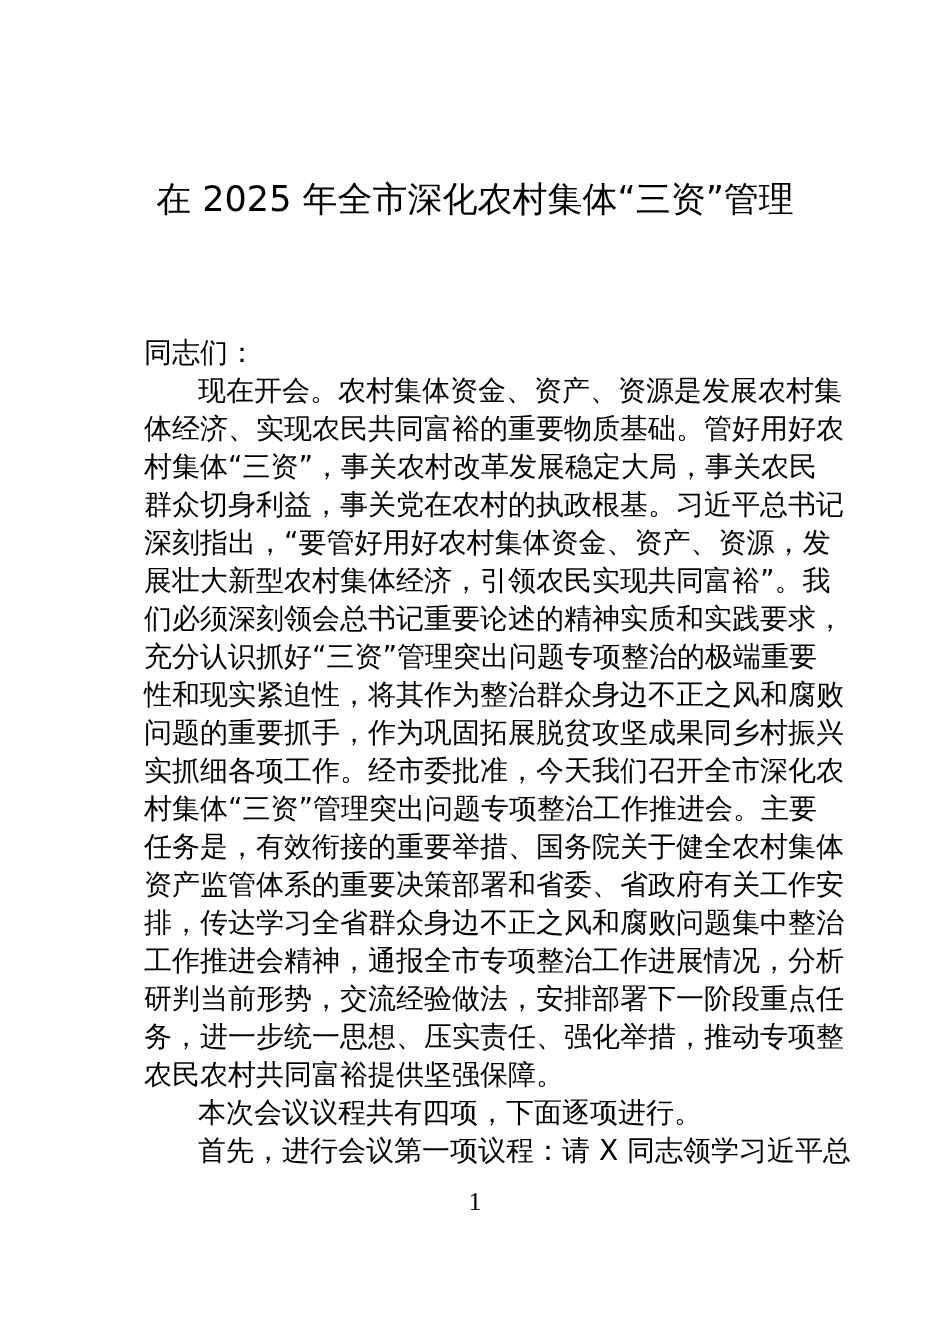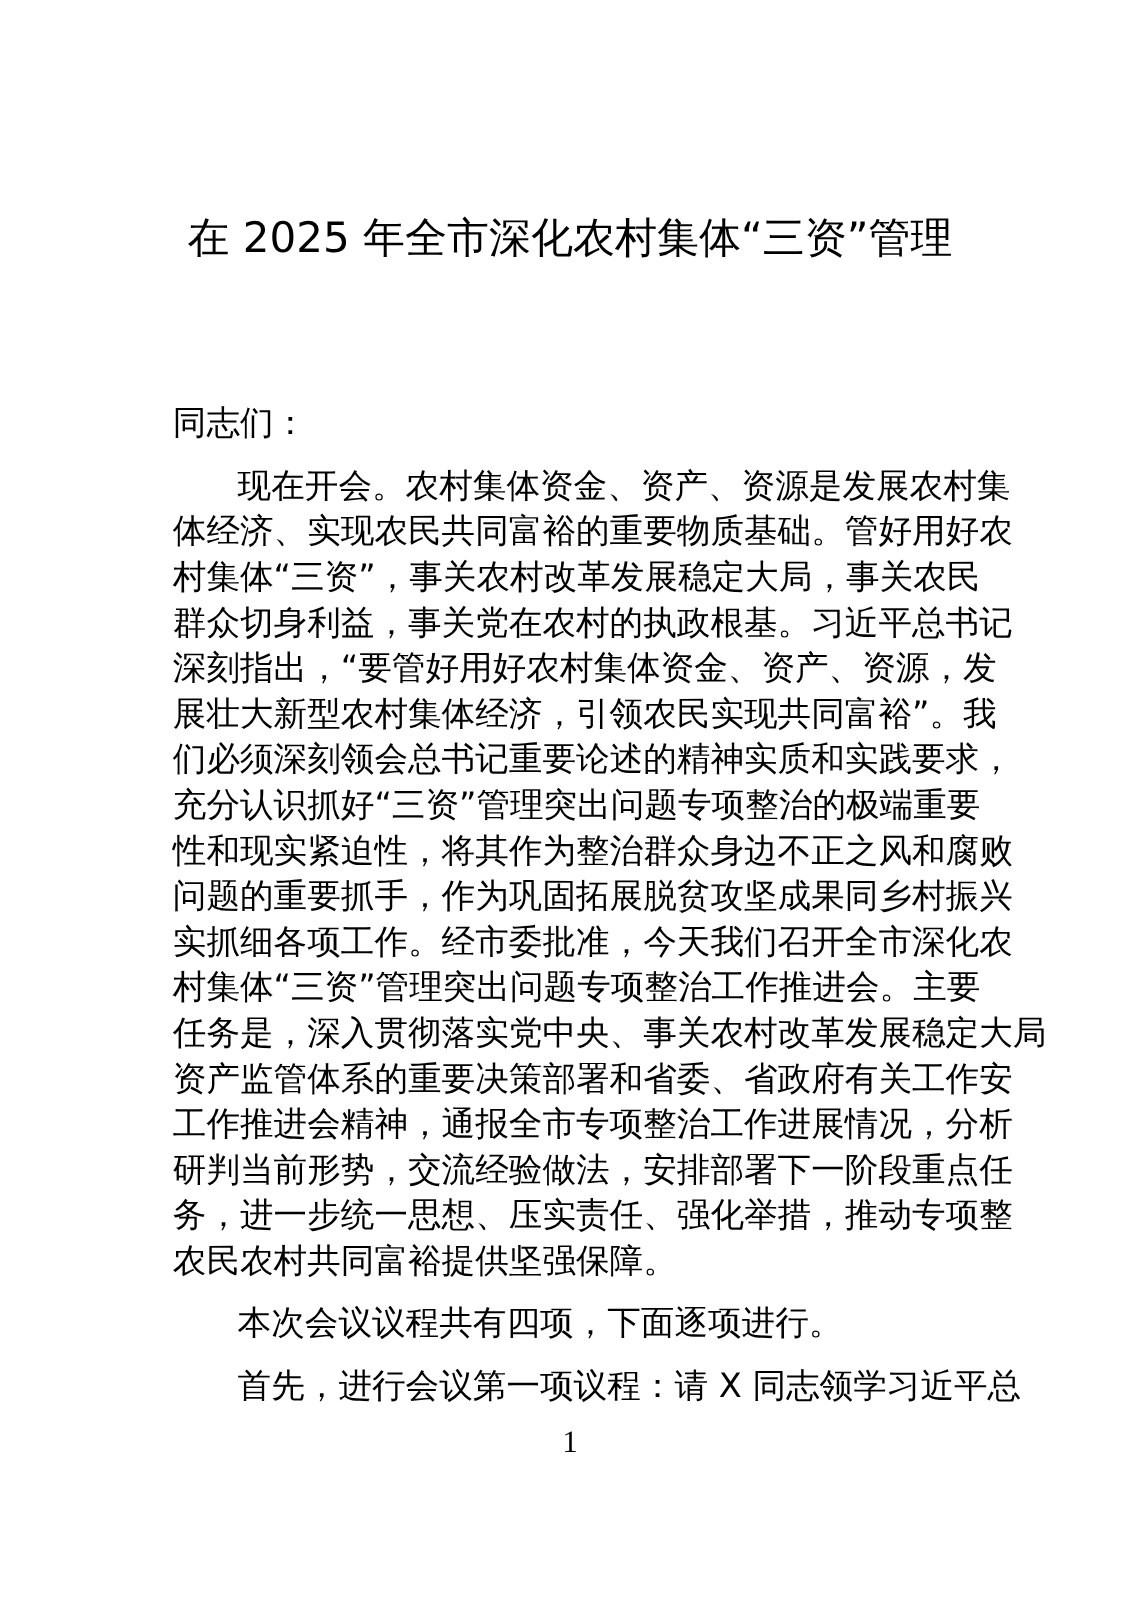--- a/index.html
+++ b/index.html
@@ -47,21 +47,20 @@
       white-space: nowrap;
       height: 38px;
       text-align: justify;
       text-align-last: justify;
     }
     .body-text .line.last {
       text-align-last: left;
     }
     .body-text .line.indent {
       padding-left: 54px;
-      margin-top: 14px;
     }
     .page-number {
       position: absolute;
       left: 0;
       width: 950px;
       top: 1186px;
       text-align: center;
       font-family: "Liberation Serif", "DejaVu Serif", serif;
       font-size: 26px;
       line-height: 32px;
@@ -85,22 +84,23 @@
       <span class="line">村集体“三资”，事关农村改革发展稳定大局，事关农民</span>
       <span class="line">群众切身利益，事关党在农村的执政根基。习近平总书记</span>
       <span class="line">深刻指出，“要管好用好农村集体资金、资产、资源，发</span>
       <span class="line">展壮大新型农村集体经济，引领农民实现共同富裕”。我</span>
       <span class="line">们必须深刻领会总书记重要论述的精神实质和实践要求，</span>
       <span class="line">充分认识抓好“三资”管理突出问题专项整治的极端重要</span>
       <span class="line">性和现实紧迫性，将其作为整治群众身边不正之风和腐败</span>
       <span class="line">问题的重要抓手，作为巩固拓展脱贫攻坚成果同乡村振兴</span>
       <span class="line">实抓细各项工作。经市委批准，今天我们召开全市深化农</span>
       <span class="line">村集体“三资”管理突出问题专项整治工作推进会。主要</span>
-      <span class="line">任务是，深入贯彻落实党中央、事关农村改革发展稳定大局</span>
+      <span class="line">任务是，有效衔接的重要举措、国务院关于健全农村集体</span>
       <span class="line">资产监管体系的重要决策部署和省委、省政府有关工作安</span>
+      <span class="line">排，传达学习全省群众身边不正之风和腐败问题集中整治</span>
       <span class="line">工作推进会精神，通报全市专项整治工作进展情况，分析</span>
       <span class="line">研判当前形势，交流经验做法，安排部署下一阶段重点任</span>
       <span class="line">务，进一步统一思想、压实责任、强化举措，推动专项整</span>
       <span class="line last">农民农村共同富裕提供坚强保障。</span>
     </div>
 
     <div>
       <span class="line indent last">本次会议议程共有四项，下面逐项进行。</span>
     </div>
 

